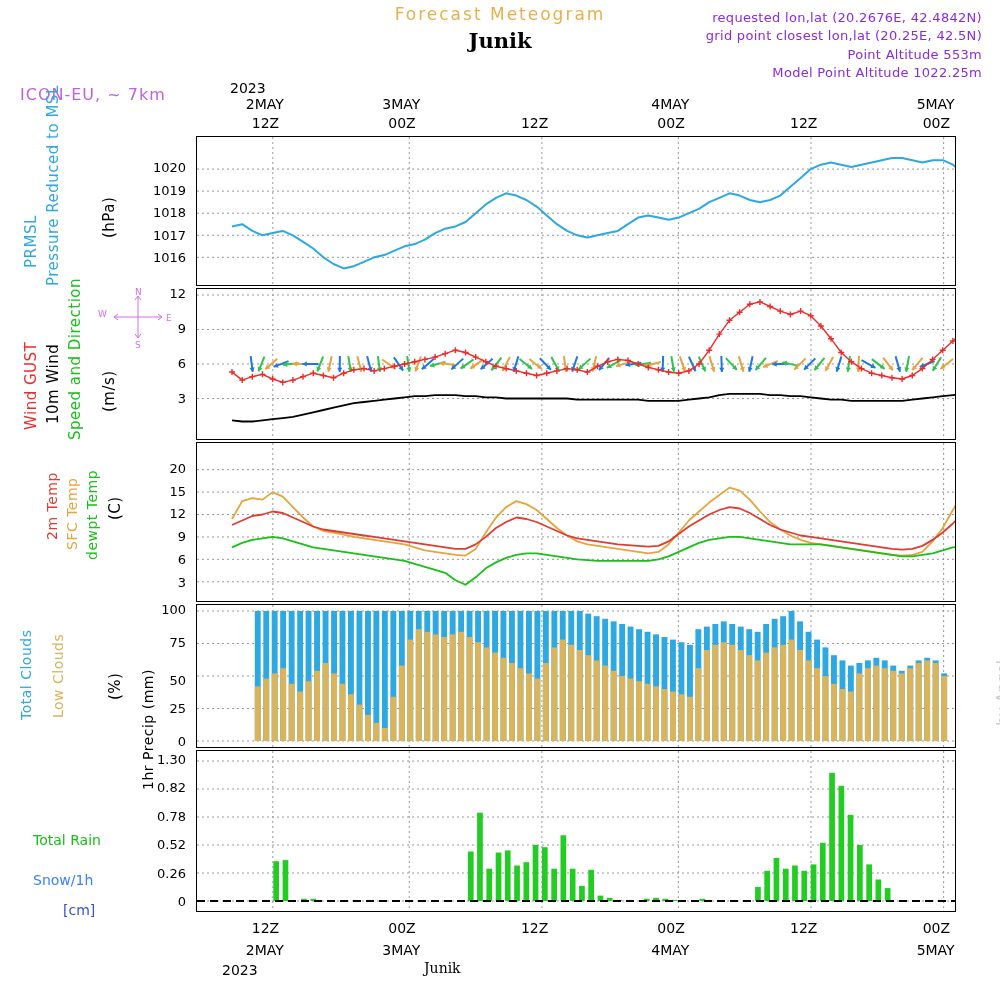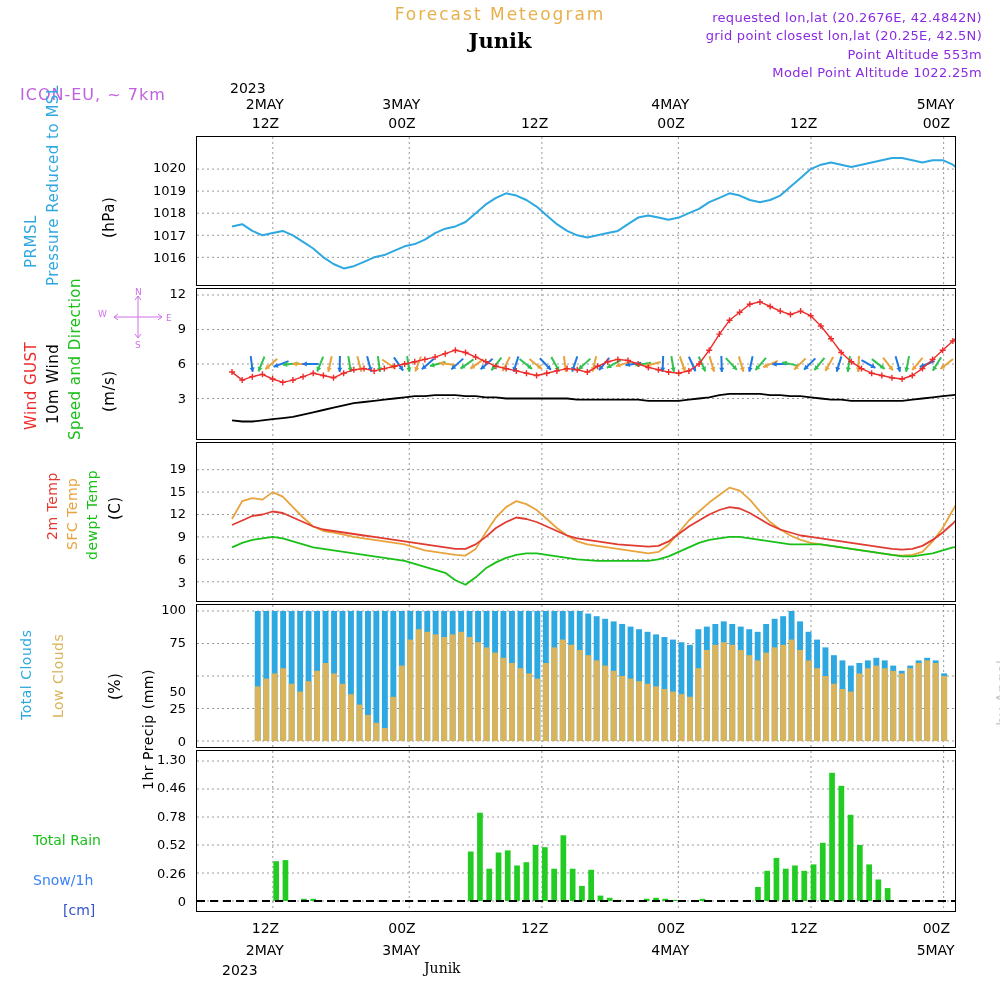--- a/index.html
+++ b/index.html
@@ -735,35 +735,35 @@
     <div class="abs axis-num" style="right: 6px; top: 68px; width: 80px;">6</div>
     <div class="abs axis-num" style="right: 6px; top: 33px; width: 80px;">9</div>
     <div class="abs axis-num" style="right: 6px; top: -2px; width: 80px;">12</div>
   </div>
 <div class="abs" id="yt-temp" style="left:130px;top:442px;width:62px;height:160px;">
     <div class="abs axis-num" style="right: 6px; top: 132.632px; width: 80px;">3</div>
     <div class="abs axis-num" style="right: 6px; top: 109.895px; width: 80px;">6</div>
     <div class="abs axis-num" style="right: 6px; top: 87.1579px; width: 80px;">9</div>
     <div class="abs axis-num" style="right: 6px; top: 64.4211px; width: 80px;">12</div>
     <div class="abs axis-num" style="right: 6px; top: 41.6842px; width: 80px;">15</div>
-    <div class="abs axis-num" style="right: 6px; top: 18.9474px; width: 80px;">19</div>
+    <div class="abs axis-num" style="right: 6px; top: 18.9474px; width: 80px;">20</div>
   </div>
 <div class="abs" id="yt-clouds" style="left:130px;top:604px;width:62px;height:144px;">
     <div class="abs axis-num" style="right: 6px; top: 130px; width: 80px;">0</div>
     <div class="abs axis-num" style="right: 6px; top: 97px; width: 80px;">25</div>
-    <div class="abs axis-num" style="right: 6px; top: 80px; width: 80px;">50</div>
+    <div class="abs axis-num" style="right: 6px; top: 69px; width: 80px;">50</div>
     <div class="abs axis-num" style="right: 6px; top: 31px; width: 80px;">75</div>
     <div class="abs axis-num" style="right: 6px; top: -2px; width: 80px;">100</div>
   </div>
 <div class="abs" id="yt-precip" style="left:118px;top:750px;width:74px;height:162px;">
     <div class="abs axis-num" style="right: 6px; top: 144px; width: 80px;">0</div>
     <div class="abs axis-num" style="right: 6px; top: 115.6px; width: 80px;">0.26</div>
     <div class="abs axis-num" style="right: 6px; top: 87.2px; width: 80px;">0.52</div>
     <div class="abs axis-num" style="right: 6px; top: 58.8px; width: 80px;">0.78</div>
-    <div class="abs axis-num" style="right: 6px; top: 30.4px; width: 80px;">0.46</div>
+    <div class="abs axis-num" style="right: 6px; top: 30.4px; width: 80px;">0.82</div>
     <div class="abs axis-num" style="right: 6px; top: 2px; width: 80px;">1.30</div>
   </div>
 
 <div class="abs" style="left:96px;top:288px;width:96px;height:80px;">
   <svg width="96" height="80" viewBox="0 0 96 80">
     <g stroke="#d070e8" fill="none" stroke-width="1">
       <line x1="42" y1="8" x2="42" y2="50"></line>
       <line x1="18" y1="29" x2="66" y2="29"></line>
       <polyline points="39,12 42,8 45,12"></polyline>
       <polyline points="39,46 42,50 45,46"></polyline>

